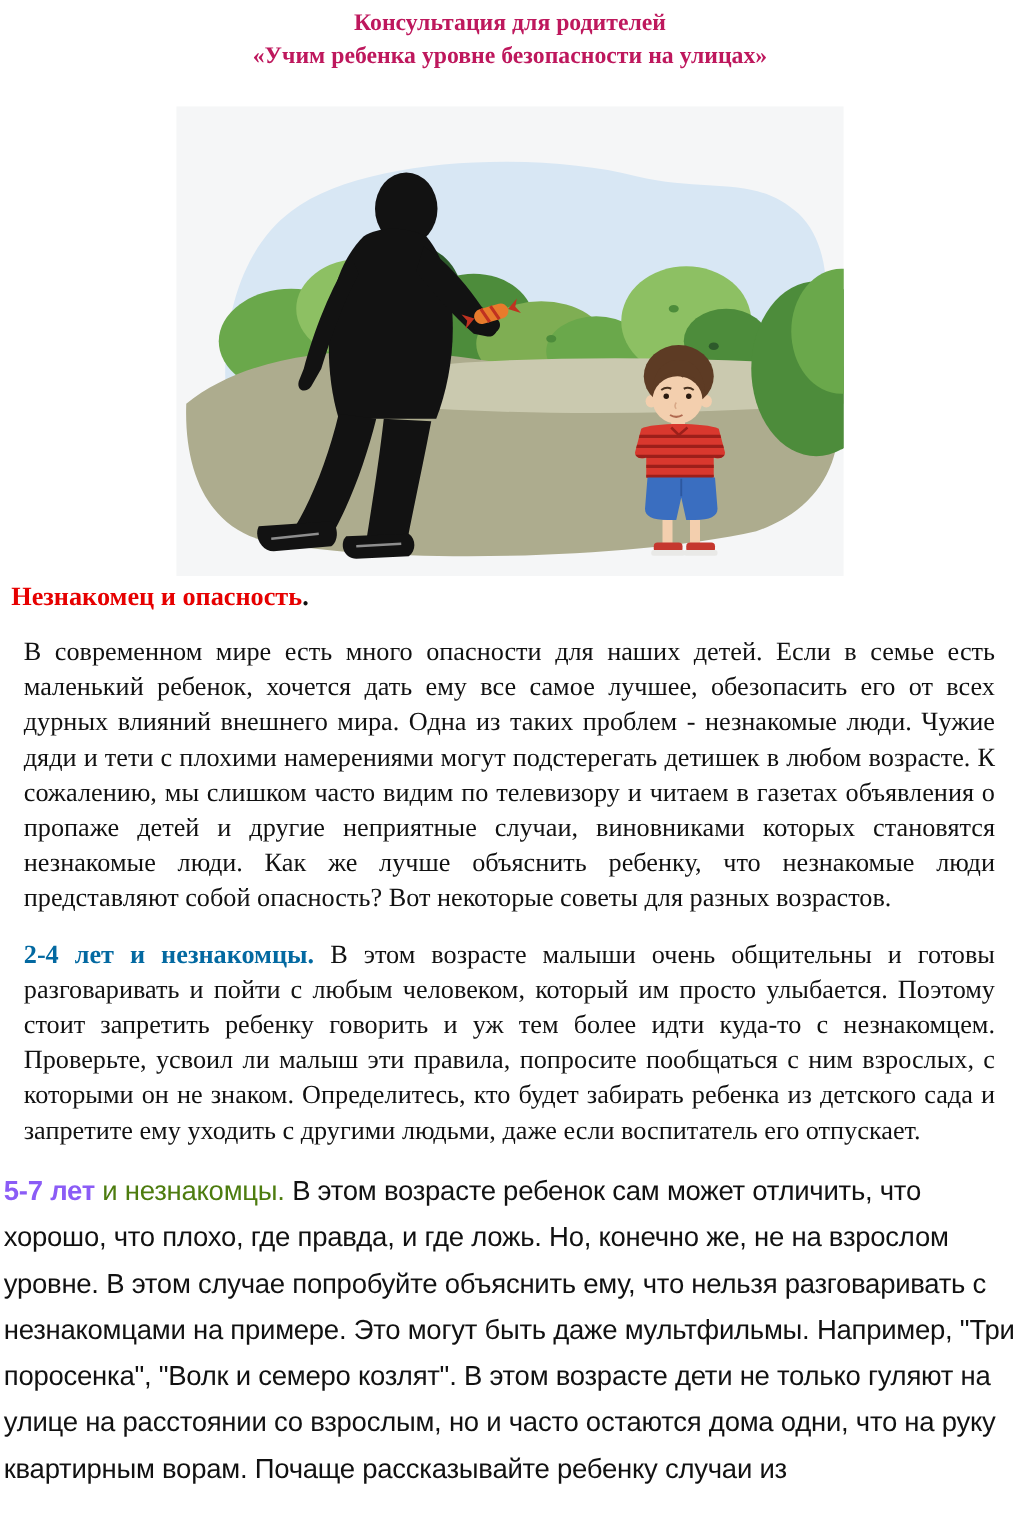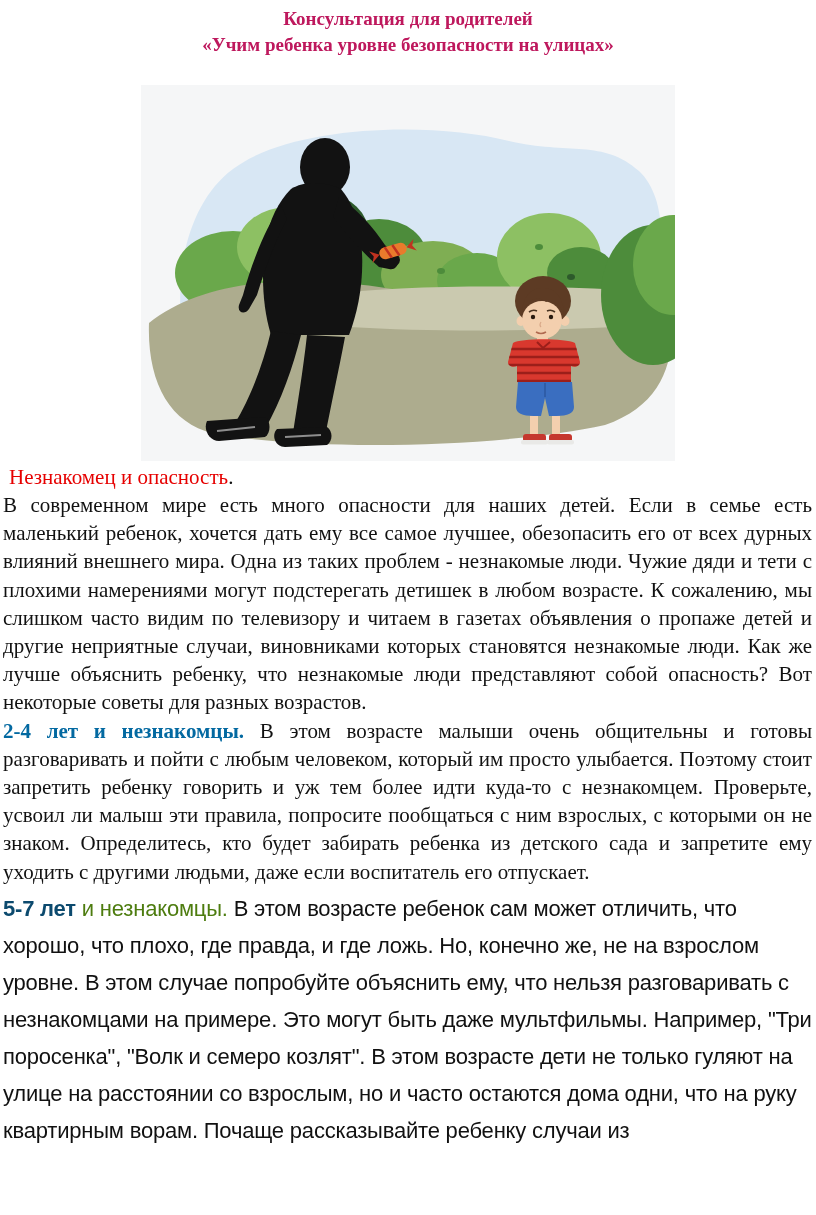--- a/index.html
+++ b/index.html
@@ -24,43 +24,43 @@
     padding: 0;
   }
   figure.illustration svg { display: block; }
   .content {
     padding: 0 4px 0 3px;
   }
   .sec1-heading {
     font-size: 21px;
     line-height: 28px;
     margin: 0 0 0 6px;
-    font-weight: normal;
+    font-weight: bold;
   }
   .red-serif { color: #e60000; }
   .para-serif {
     font-size: 21px;
     line-height: 28.2px;
     text-align: justify;
-    margin: 0;
+    margin: 16px;
   }
   .para-serif .inline-heading {
     color: #0369a1;
     font-weight: bold;
   }
   .para-sans {
     font-family: "Liberation Sans", sans-serif;
     font-size: 22px;
     line-height: 37px;
     text-align: left;
     margin: 4px 0 0 0;
     letter-spacing: -0.2px;
   }
   .sans-red { color: #4d7c0f; }
-  .sans-red-bold { color: #0c4a6e; font-weight: bold; }
+  .sans-red-bold { color: #8b5cf6; font-weight: bold; }
 </style>
 </head>
 <body>
 
 <div>
 
   <header class="page-title">
     <div>Консультация для родителей</div>
     <div>«Учим  ребенка уровне безопасности на улицах»</div>
   </header>

